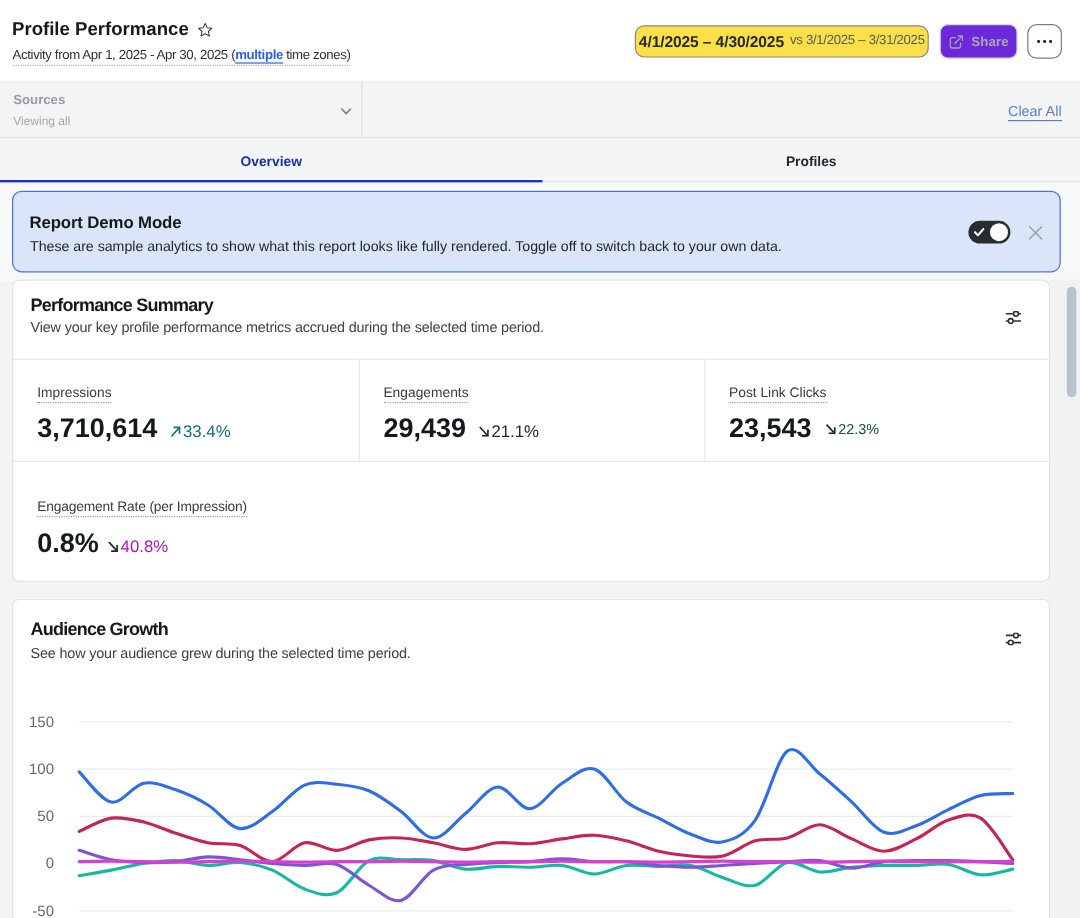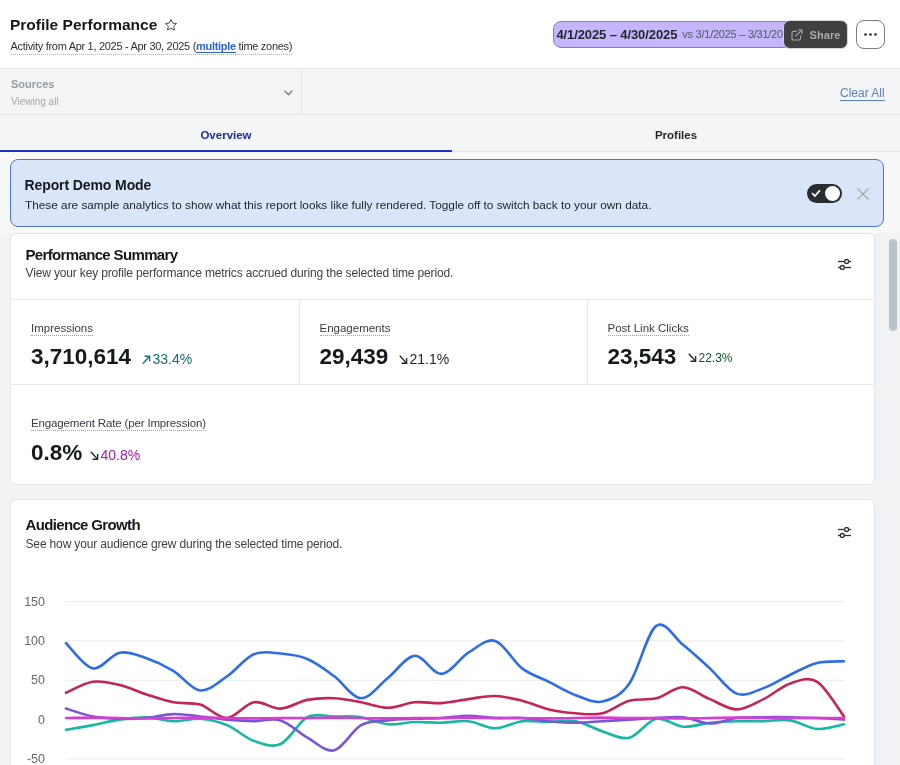--- a/index.html
+++ b/index.html
@@ -10,26 +10,26 @@
 </head>
 <body>
 
 <div class="abs" style="left:0;top:0;width:900px;height:68px;background:#fff;"></div>
 <div class="abs" style="left:10px;top:15.5px;font-size:15.5px;font-weight:bold;color:#15191c;">Profile Performance</div>
 <svg class="abs" style="left:163.5px;top:17.5px;" width="14" height="14" viewBox="0 0 24 24" fill="none" stroke="#33393d" stroke-width="1.5" stroke-linejoin="round">
     <path d="M12 2.5l2.9 6.2 6.6.8-4.9 4.6 1.3 6.6-5.9-3.3-5.9 3.3 1.3-6.6-4.9-4.6 6.6-.8z"></path>
   </svg>
 <div class="abs" style="left:10.5px;top:40px;font-size:11px;letter-spacing:-0.3px;color:#2b3136;border-bottom:1px dotted #b0b4b7;padding-bottom:2px;">Activity from Apr 1, 2025 - Apr 30, 2025 (<span style="color:#2a62d9;border-bottom:1px solid #2a62d9;font-weight:bold;">multiple</span> time zones)</div>
 
-<div class="abs" style="left:529px;top:20.5px;width:245px;height:27px;border:1px solid #85888b;border-radius:8px;background:#c4b5fd;display:flex;align-items:center;justify-content:center;white-space:nowrap;margin-left:24px;">
+<div class="abs" style="left:529px;top:20.5px;width:245px;height:27px;border:1px solid #85888b;border-radius:8px;background:#fde047;display:flex;align-items:center;justify-content:center;white-space:nowrap;">
   <span style="font-size:13px;font-weight:bold;color:#23282c;letter-spacing:-0.1px;">4/1/2025 – 4/30/2025</span>
   <span style="font-size:11px;color:#55595e;letter-spacing:-0.25px;margin-left:5px;">vs 3/1/2025 – 3/31/2025</span>
 </div>
 
-<div class="abs" style="left:783px;top:20px;width:65px;height:29px;border:1px solid #d5d7d9;border-radius:7px;background:#404040;display:flex;align-items:center;justify-content:center;">
+<div class="abs" style="left:783px;top:20px;width:65px;height:29px;border:1px solid #d5d7d9;border-radius:7px;background:#6d28d9;display:flex;align-items:center;justify-content:center;">
   <svg width="14" height="14" viewBox="0 0 24 24" fill="none" stroke="#a2a7ab" stroke-width="1.9" stroke-linecap="round" stroke-linejoin="round">
       <path d="M18 13.5V18a2.6 2.6 0 0 1-2.6 2.6H6A2.6 2.6 0 0 1 3.4 18V8.4A2.6 2.6 0 0 1 6 5.8h4.6"></path>
       <path d="M14.5 3.4h6.1v6.1"></path>
       <path d="M9.8 13.7L20.2 3.6"></path>
     </svg>
   <span style="font-size:11px;font-weight:bold;color:#a6abaf;margin-left:5px;letter-spacing:0.1px;">Share</span>
 </div>
 
 <div class="abs" style="left:856px;top:19.5px;width:29px;height:29.5px;border:1px solid #797e82;border-radius:8px;background:#fff;display:flex;align-items:center;justify-content:center;">
   <svg width="13" height="3" viewBox="0 0 13 3">

